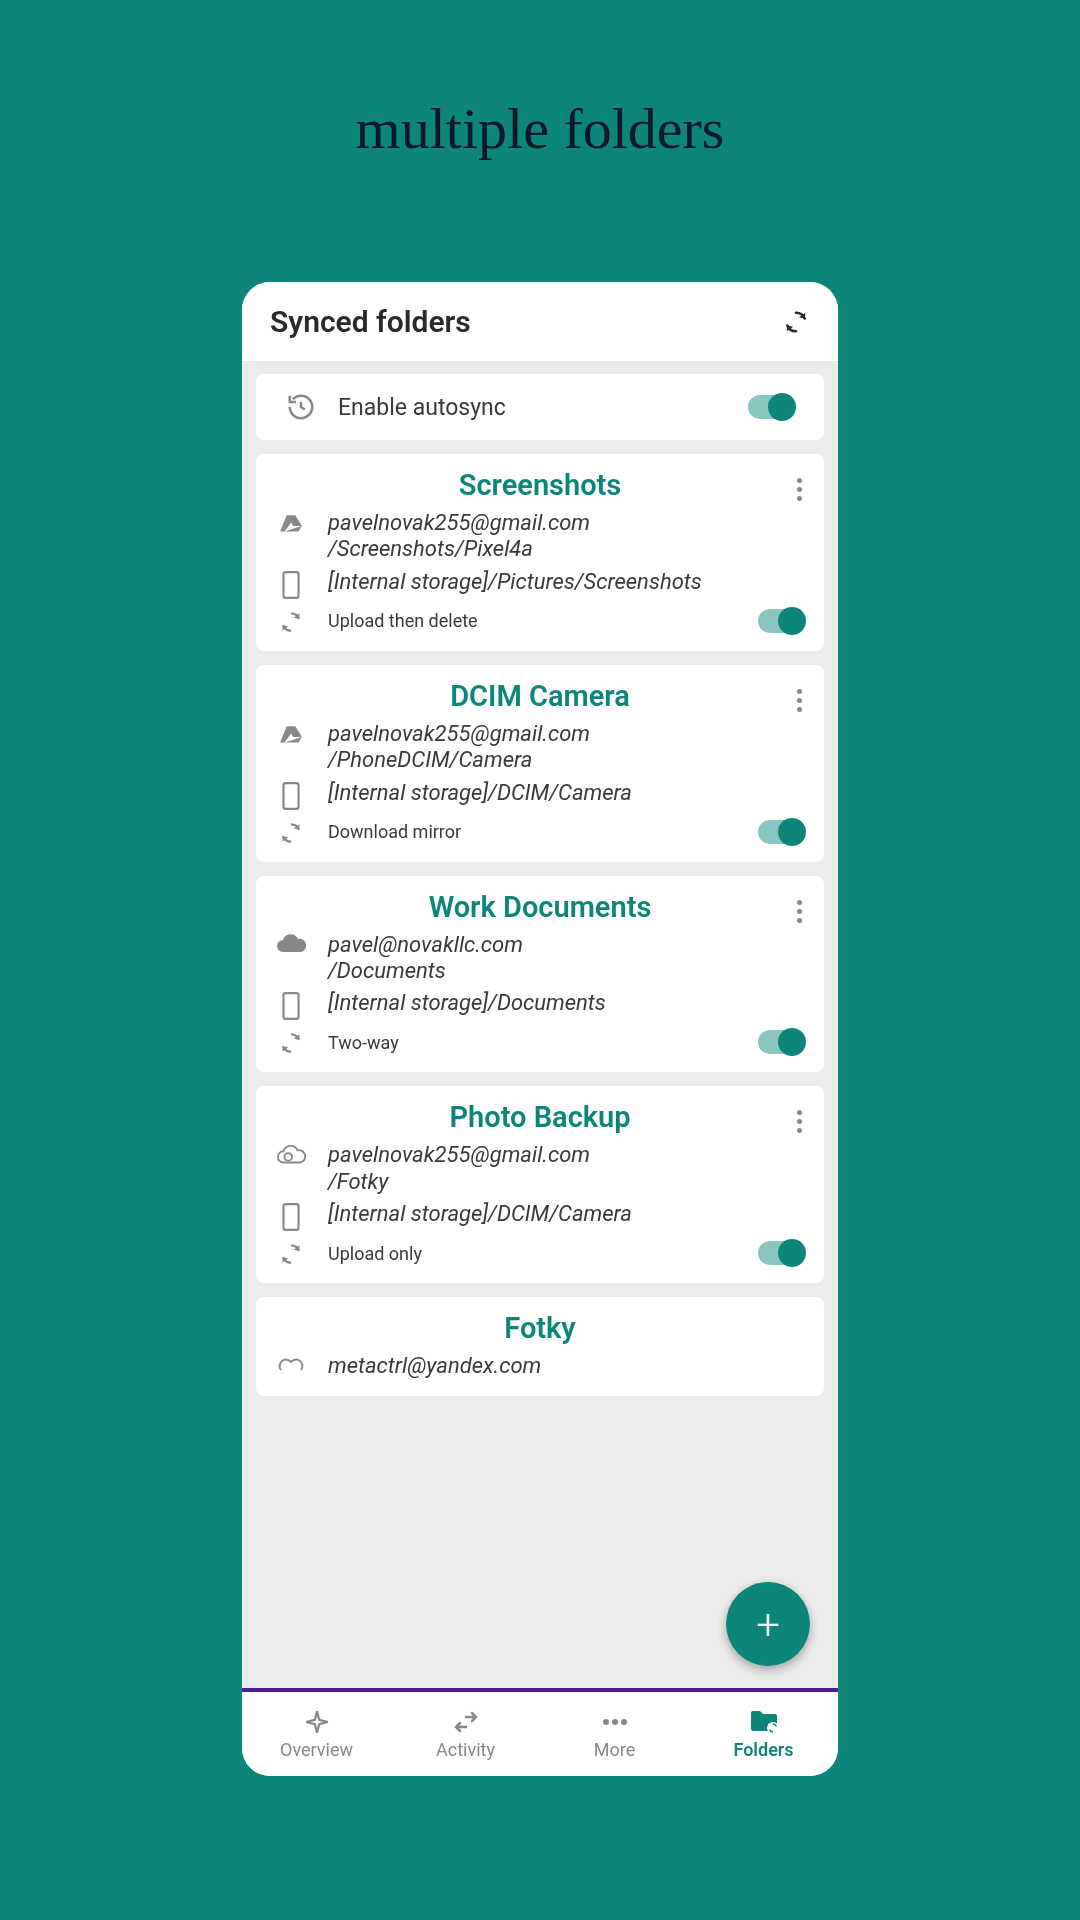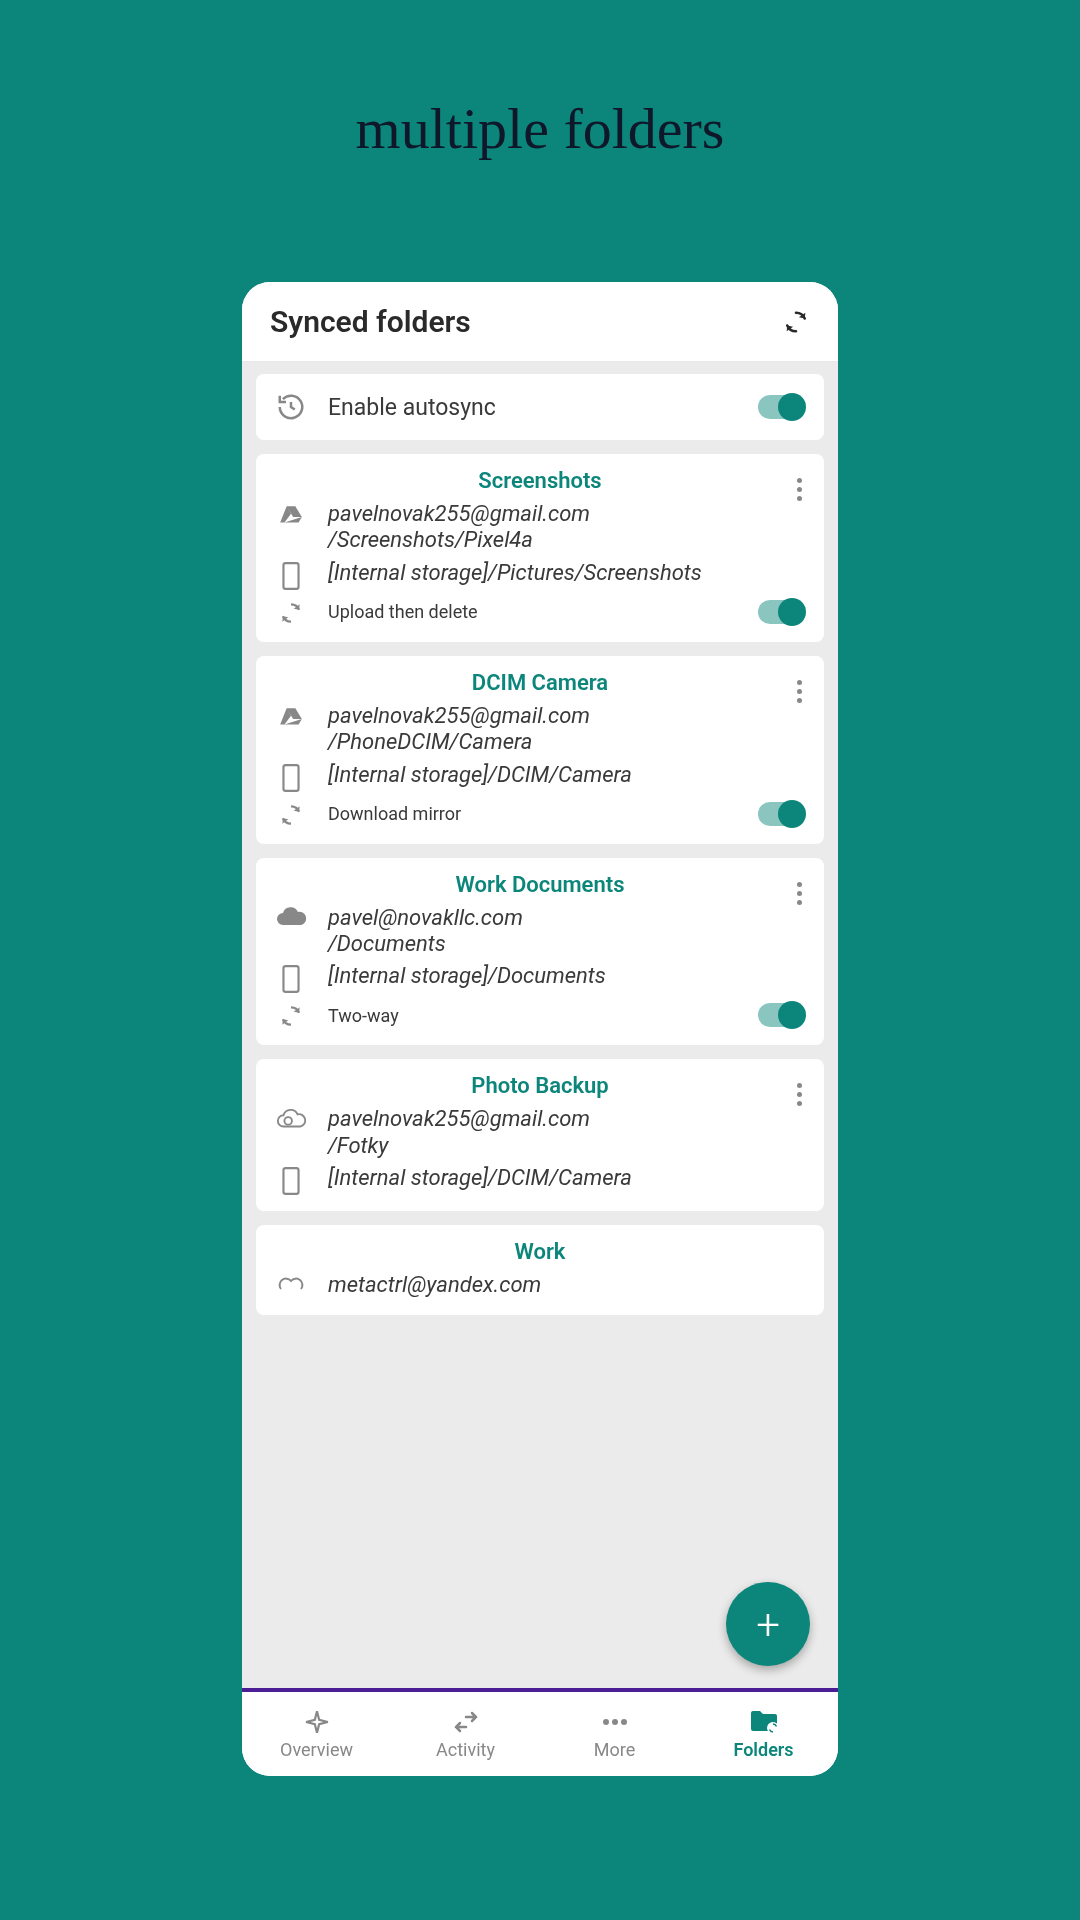--- a/index.html
+++ b/index.html
@@ -46,39 +46,39 @@
 .content-area {
   flex: 1;
   background: #ebebeb;
   overflow: hidden;
   padding: 12px 14px 0 14px;
 }
 .card {
   background: white;
   border-radius: 8px;
   margin-bottom: 14px;
-  padding: 18px 20px;
+  padding: 18px 30px;
   position: relative;
 }
 .autosync-card {
   display: flex;
   align-items: center;
   gap: 22px;
 }
 .autosync-label {
   font-size: 23px;
   color: #3a3a3a;
   flex: 1;
 }
 .folder-card {
   padding: 14px 20px 16px 20px;
 }
 .folder-title {
   text-align: center;
-  font-size: 22px;
+  font-size: 29px;
   font-weight: 600;
   color: #0c867b;
   margin-bottom: 8px;
 }
 .folder-row {
   display: flex;
   align-items: flex-start;
   gap: 22px;
   margin-top: 6px;
 }
@@ -359,24 +359,36 @@
         </div>
       </div>
       <div class="folder-row">
         <div class="folder-row-icon">
           <svg width="20" height="28" viewBox="0 0 16 26" fill="none" stroke="#888" stroke-width="2">
               <rect x="1" y="1" width="14" height="24" rx="2"></rect>
             </svg>
         </div>
         <div class="folder-row-text">[Internal storage]/DCIM/Camera</div>
       </div>
+      <div class="folder-action-row">
+        <div class="folder-row-icon">
+          <svg width="26" height="26" viewBox="0 0 24 24" fill="none" stroke="#888" stroke-width="2">
+              <path d="M12 4 a8 8 0 0 1 7.5 5"></path>
+              <path d="M20 4 l-0.5 5 l-5 -1" fill="#888" stroke="none"></path>
+              <path d="M12 20 a8 8 0 0 1 -7.5 -5"></path>
+              <path d="M4 20 l0.5 -5 l5 1" fill="#888" stroke="none"></path>
+            </svg>
+        </div>
+        <div class="folder-action-label">Upload only</div>
+        <div class="toggle"></div>
+      </div>
     </div>
 
     <div class="card folder-card">
-      <div class="folder-title">Work</div>
+      <div class="folder-title">Fotky</div>
       <div class="folder-row">
         <div class="folder-row-icon">
           <svg width="30" height="20" viewBox="0 0 30 20" fill="none" stroke="#888" stroke-width="2">
               <path d="M5 15 a6 6 0 0 1 10 -8 a6 6 0 0 1 10 8"></path>
             </svg>
         </div>
         <div class="folder-row-text">
           <span>metactrl@yandex.com</span>
         </div>
       </div>

